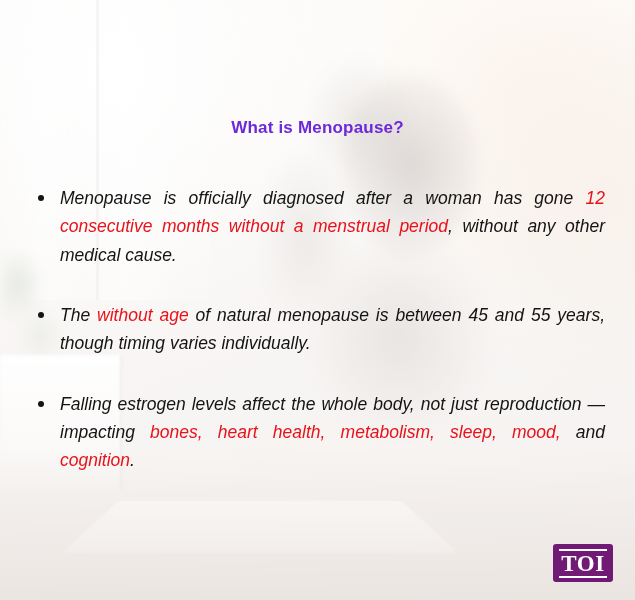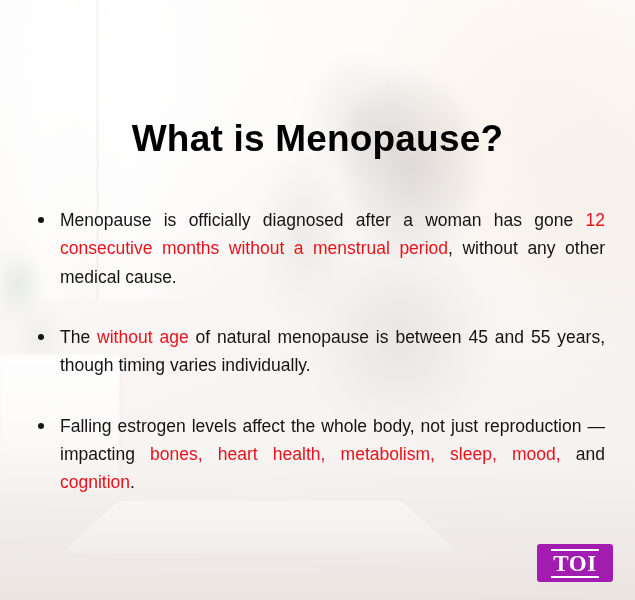--- a/index.html
+++ b/index.html
@@ -117,62 +117,63 @@
   .content {
     position: absolute;
     inset: 0;
     padding: 0 30px;
     box-sizing: border-box;
   }
   .title {
     margin: 0;
     padding-top: 118px;
     text-align: center;
-    font-size: 37px;
+    font-size: 17px;
     font-weight: bold;
-    color: #000000;
+    color: #6d28d9;
     letter-spacing: .2px;
   }
   .bullets {
     margin: 0;
     padding: 0;
     list-style: none;
     margin-top: 46px;
   }
   .bullet {
     position: relative;
     padding-left: 30px;
     margin-bottom: 32px;
     font-size: 17.5px;
     line-height: 1.62;
     color: #141414;
     text-align: justify;
     text-justify: inter-word;
+    font-style: italic;
   }
   .bullet:last-child { margin-bottom: 0; }
   .bullet:before {
     content: "";
     position: absolute;
     left: 8px;
     top: 11px;
     width: 6px;
     height: 6px;
     border-radius: 50%;
     background: #141414;
   }
   .hl { color: #e8121b; }
 
   
   .logo {
     position: absolute;
     right: 22px;
     bottom: 18px;
-    width: 76px;
+    width: 60px;
     height: 38px;
-    background: #a21caf;
+    background: #701a75;
     border-radius: 3px;
     display: flex;
     align-items: center;
     justify-content: center;
   }
   .logo-text {
     color: #ffffff;
     font-family: "Liberation Serif", serif;
     font-weight: bold;
     font-size: 23px;

